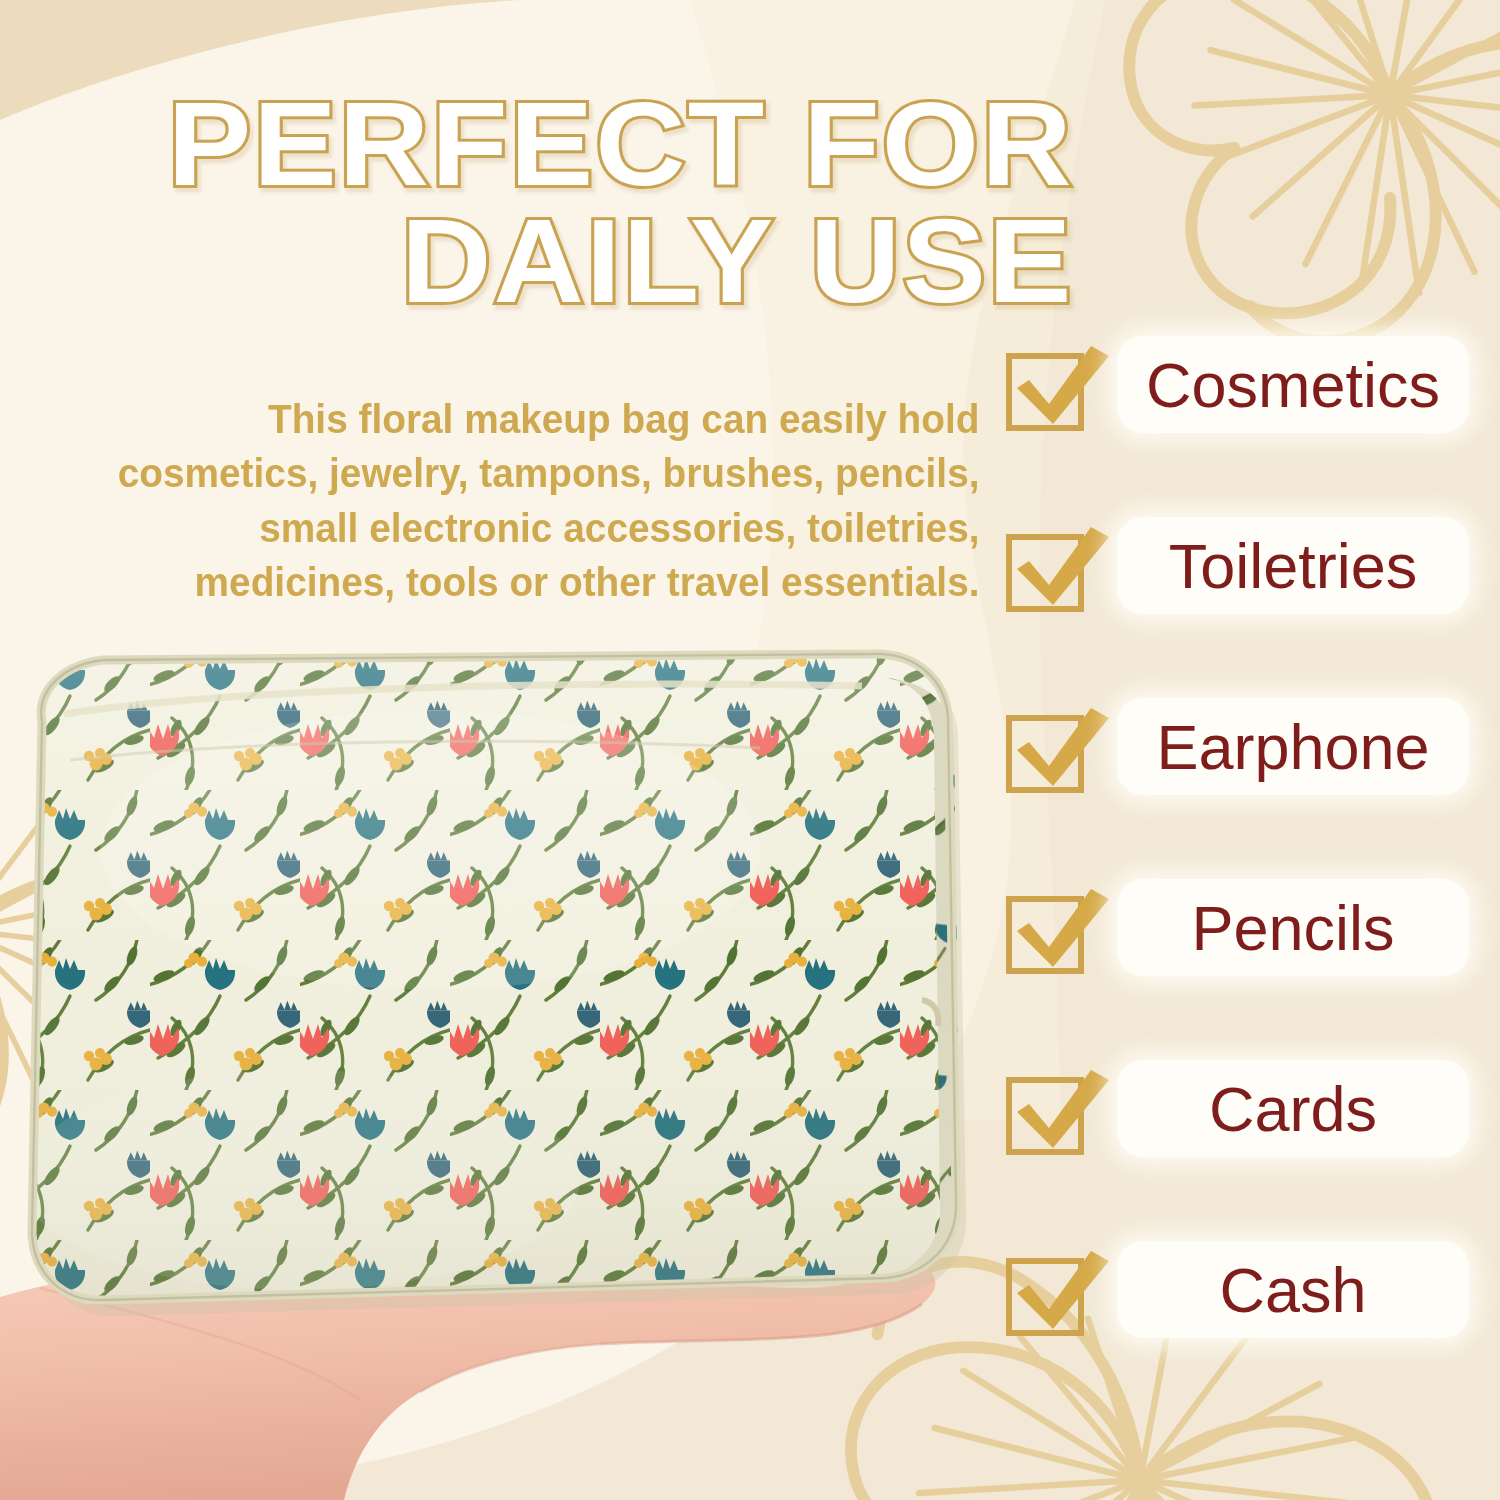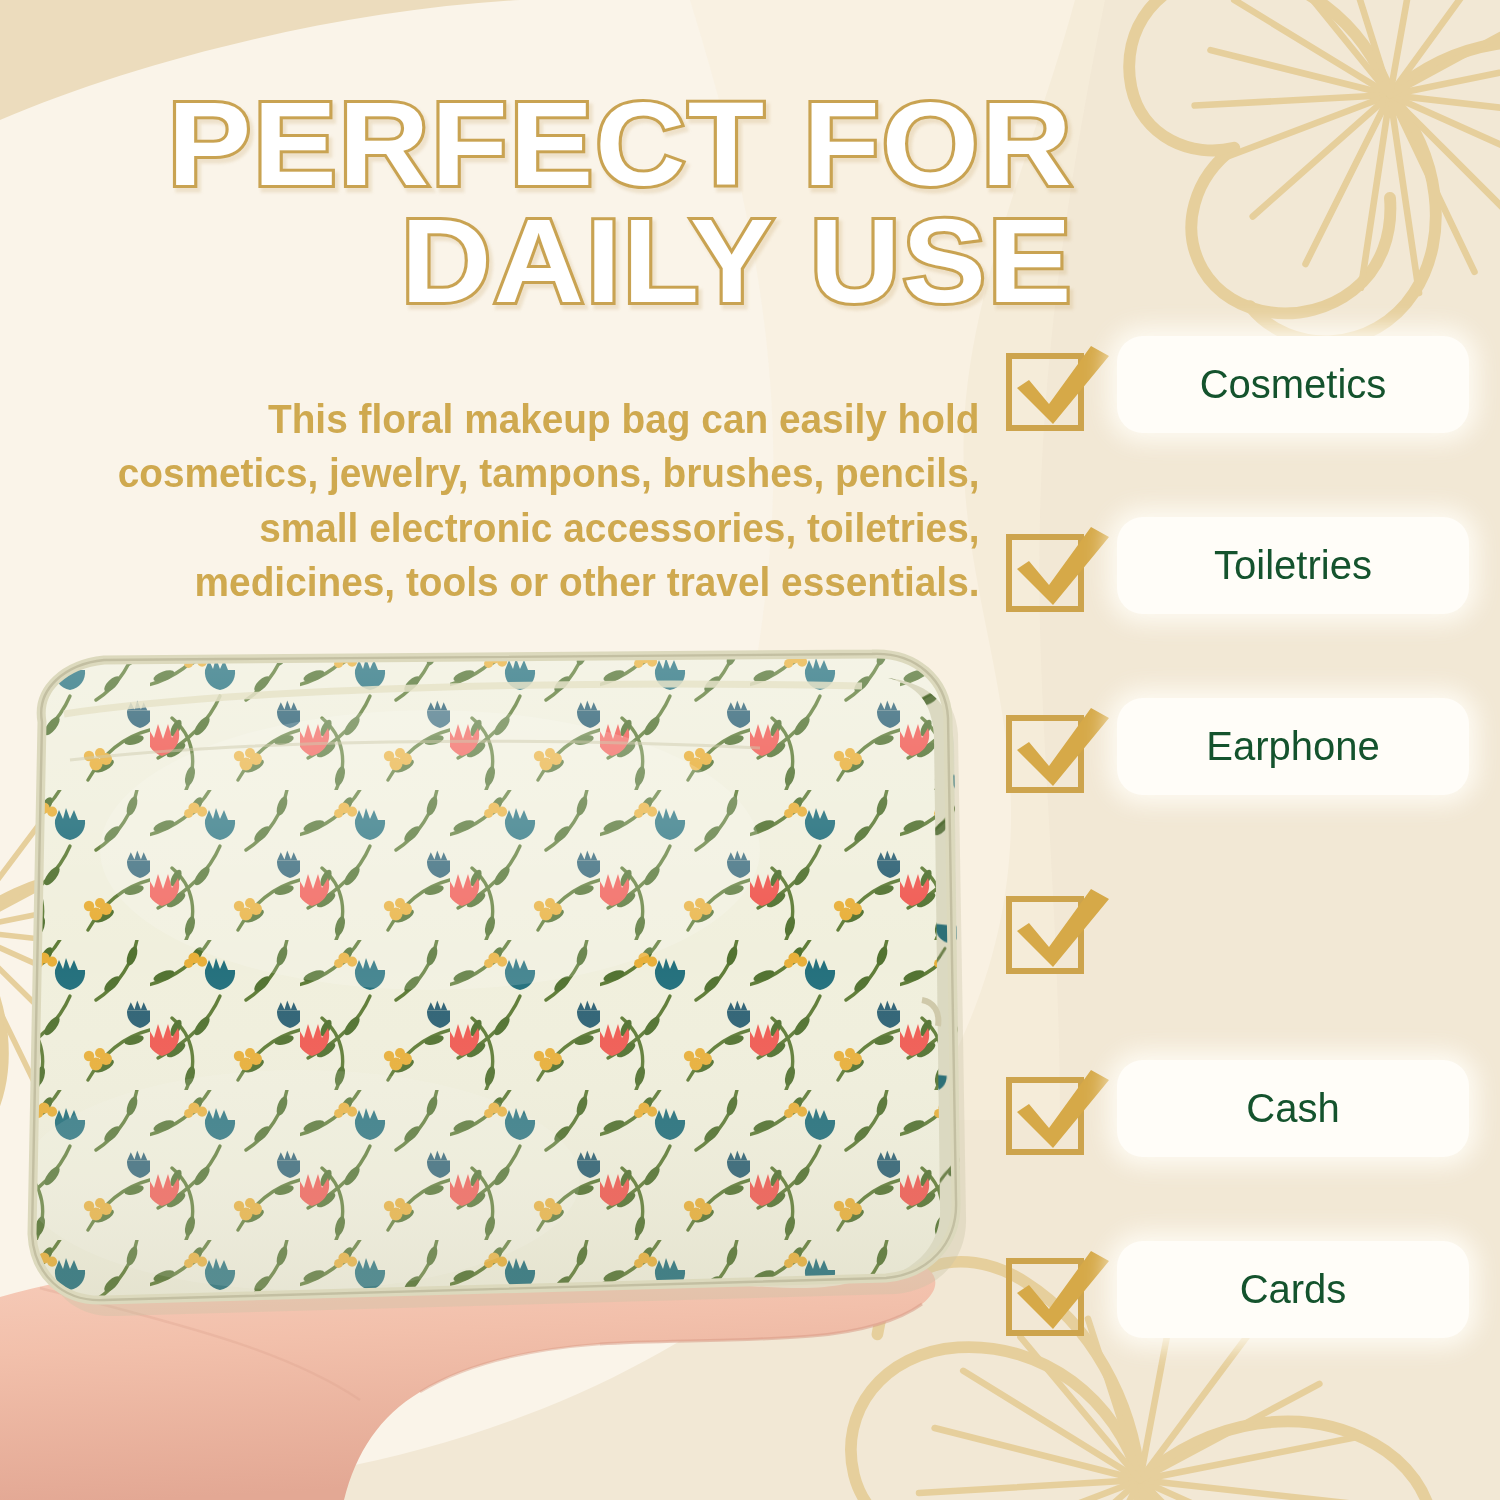--- a/index.html
+++ b/index.html
@@ -58,21 +58,21 @@
   .check-row{position:relative;height:97px;margin-bottom:84px;}
   .check-row:last-child{margin-bottom:0;}
   .cbox{position:absolute;left:0;top:6px;width:108px;height:90px;}
   .pill{
     position:absolute;left:112px;top:0;width:352px;height:97px;
     background:#fffdf8;border-radius:26px;
     box-shadow:0 0 22px 10px rgba(255,253,246,0.85);
     display:flex;align-items:center;justify-content:center;
   }
   .pill-label{
-    color:#14532d;font-size:40px;font-weight:400;letter-spacing:0px;
+    color:#7f1d1d;font-size:63px;font-weight:400;letter-spacing:0px;
     font-family:"Liberation Sans","DejaVu Sans",sans-serif;
     white-space:nowrap;
   }
 
   
   .photo{position:absolute;left:0px;top:640px;width:1000px;height:860px;}
   .photo svg{display:block;}
 </style>
 </head>
 <body>
@@ -360,37 +360,40 @@
       <div class="pill">
         <span class="pill-label">Earphone</span>
       </div>
     </div>
 
     <div class="check-row">
       <svg class="cbox" viewBox="0 0 108 90">
         <rect x="4" y="14" width="72" height="72" fill="none" stroke="#cda44d" stroke-width="6"></rect>
         <path d="M12,46 L24,38 L44,62 L86,4 L104,14 L48,82 Z" fill="#d6a948"></path>
       </svg>
+      <div class="pill">
+        <span class="pill-label">Pencils</span>
+      </div>
+    </div>
+
+    <div class="check-row">
+      <svg class="cbox" viewBox="0 0 108 90">
+        <rect x="4" y="14" width="72" height="72" fill="none" stroke="#cda44d" stroke-width="6"></rect>
+        <path d="M12,46 L24,38 L44,62 L86,4 L104,14 L48,82 Z" fill="#d6a948"></path>
+      </svg>
+      <div class="pill">
+        <span class="pill-label">Cards</span>
+      </div>
     </div>
 
     <div class="check-row">
       <svg class="cbox" viewBox="0 0 108 90">
         <rect x="4" y="14" width="72" height="72" fill="none" stroke="#cda44d" stroke-width="6"></rect>
         <path d="M12,46 L24,38 L44,62 L86,4 L104,14 L48,82 Z" fill="#d6a948"></path>
       </svg>
       <div class="pill">
         <span class="pill-label">Cash</span>
       </div>
     </div>
 
-    <div class="check-row">
-      <svg class="cbox" viewBox="0 0 108 90">
-        <rect x="4" y="14" width="72" height="72" fill="none" stroke="#cda44d" stroke-width="6"></rect>
-        <path d="M12,46 L24,38 L44,62 L86,4 L104,14 L48,82 Z" fill="#d6a948"></path>
-      </svg>
-      <div class="pill">
-        <span class="pill-label">Cards</span>
-      </div>
-    </div>
-
   </div>
 
 </div>
 
 </body></html>

